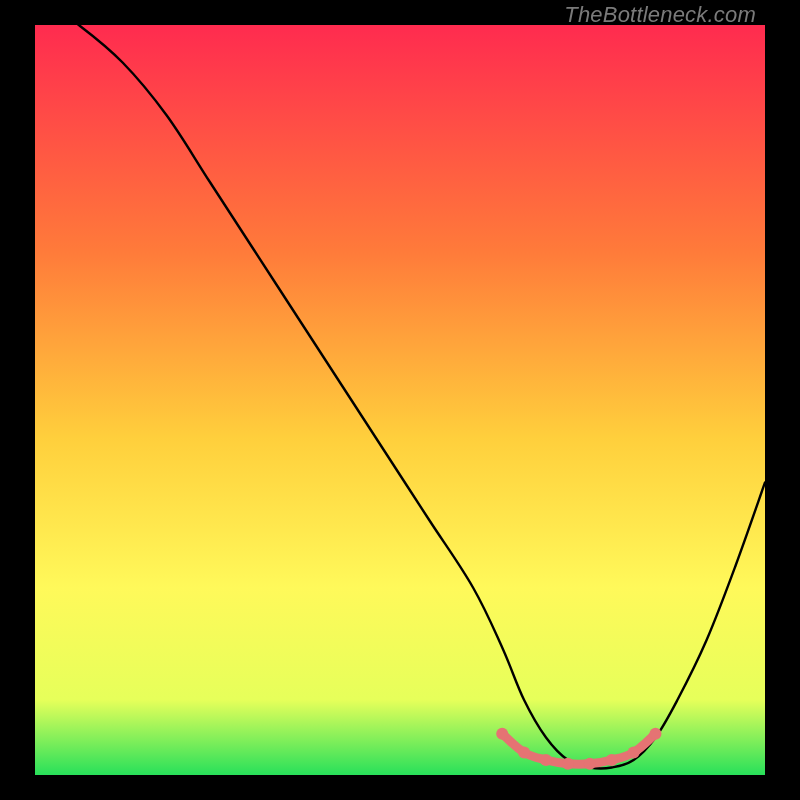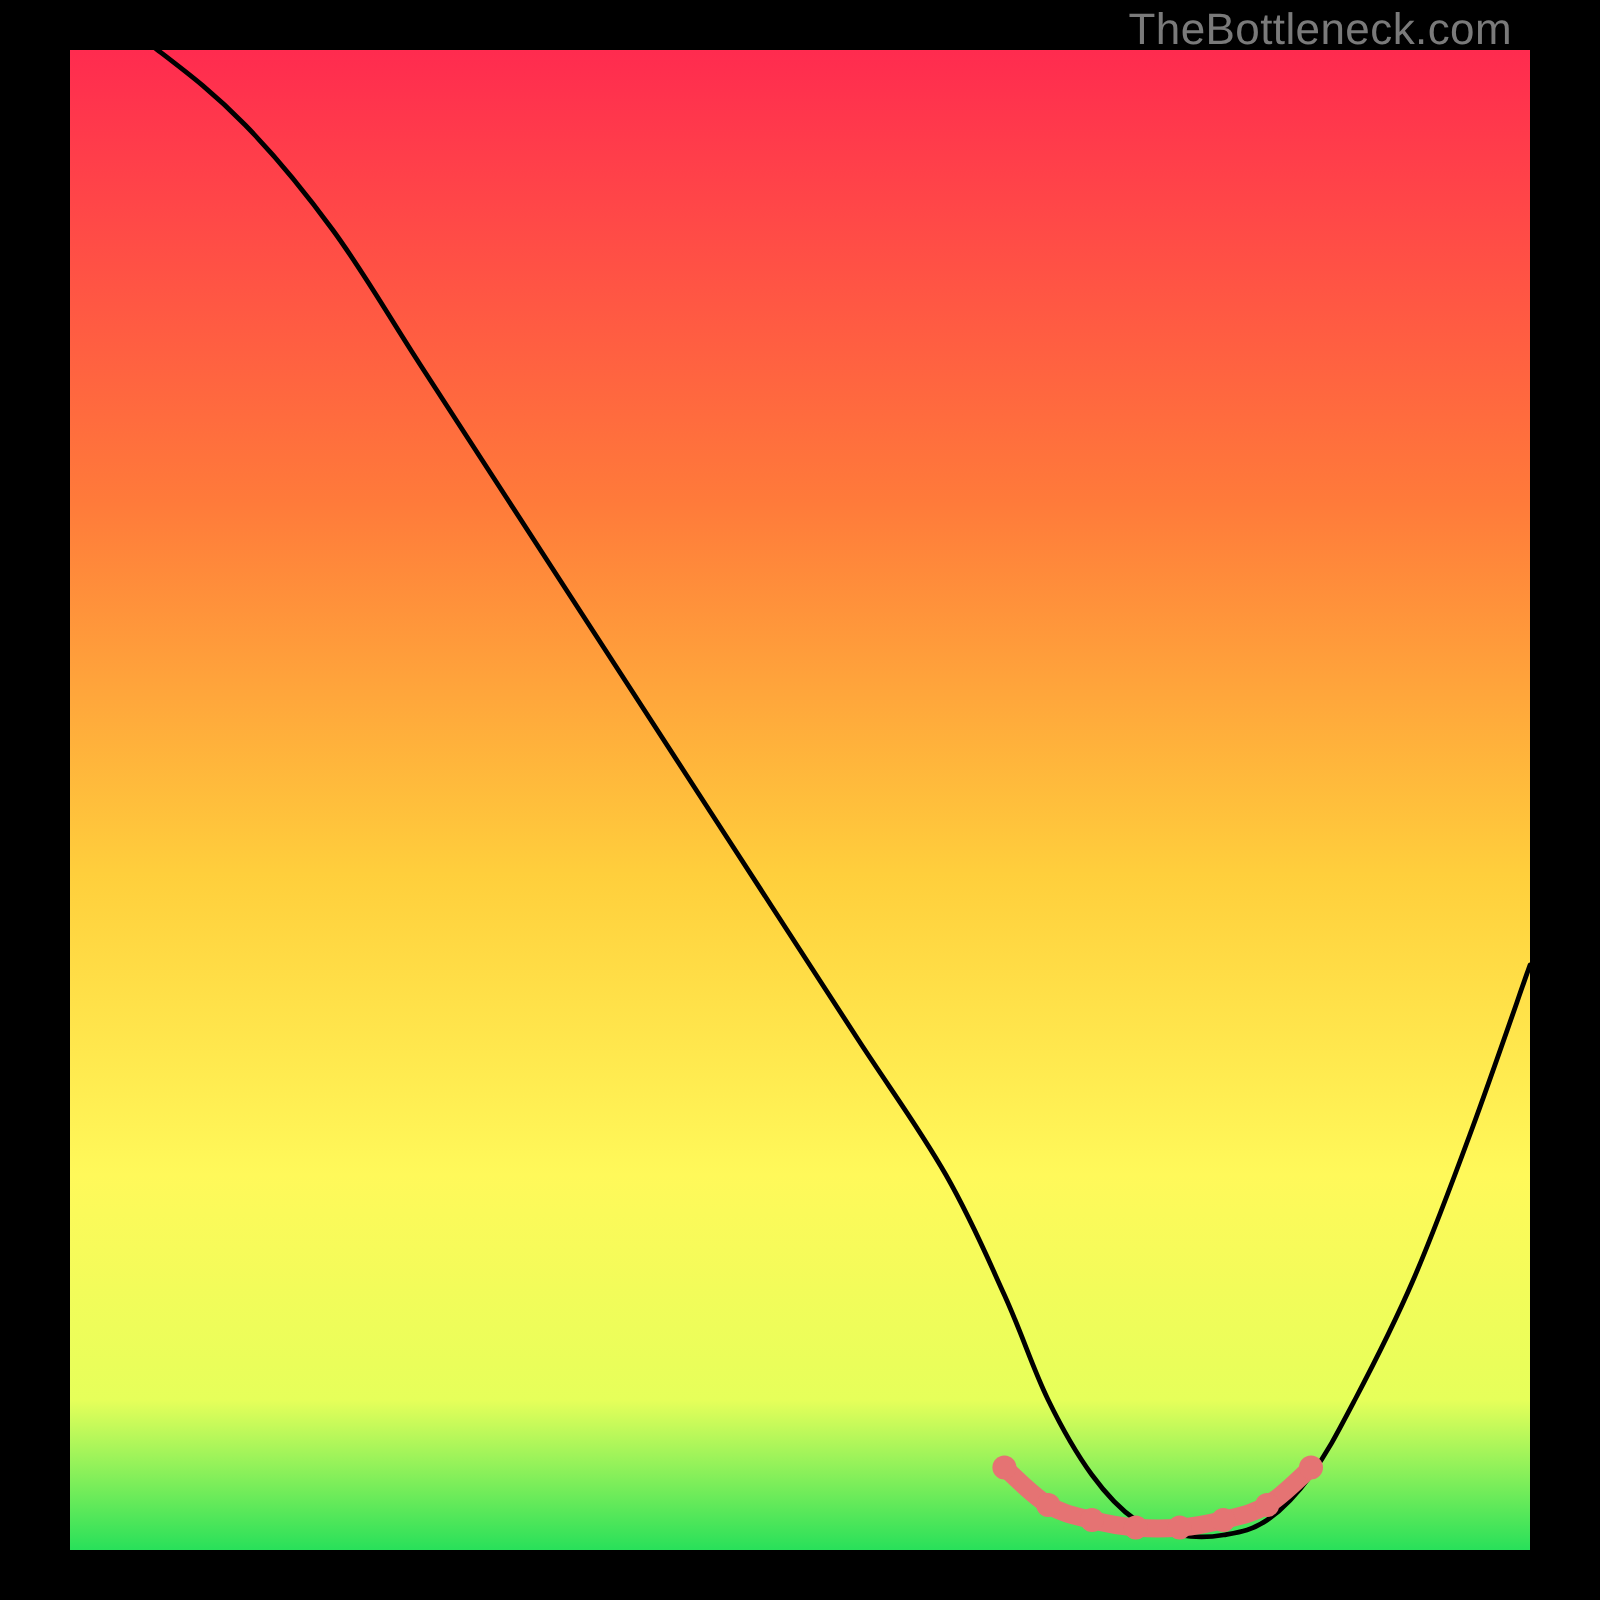--- a/index.html
+++ b/index.html
@@ -8,20 +8,21 @@
     width: 800px;
     height: 800px;
     background: #000000;
     overflow: hidden;
     font-family: Arial, Helvetica, sans-serif;
   }
   .wrap {
     position: relative;
     width: 764px;
     height: 800px;
+    font-style: italic;
   }
   .watermark {
     position: absolute;
     top: 2px;
     right: 8px;
     color: #7a7a7a;
     font-size: 22px;
     font-weight: 500;
     letter-spacing: 0.2px;
     z-index: 20;

